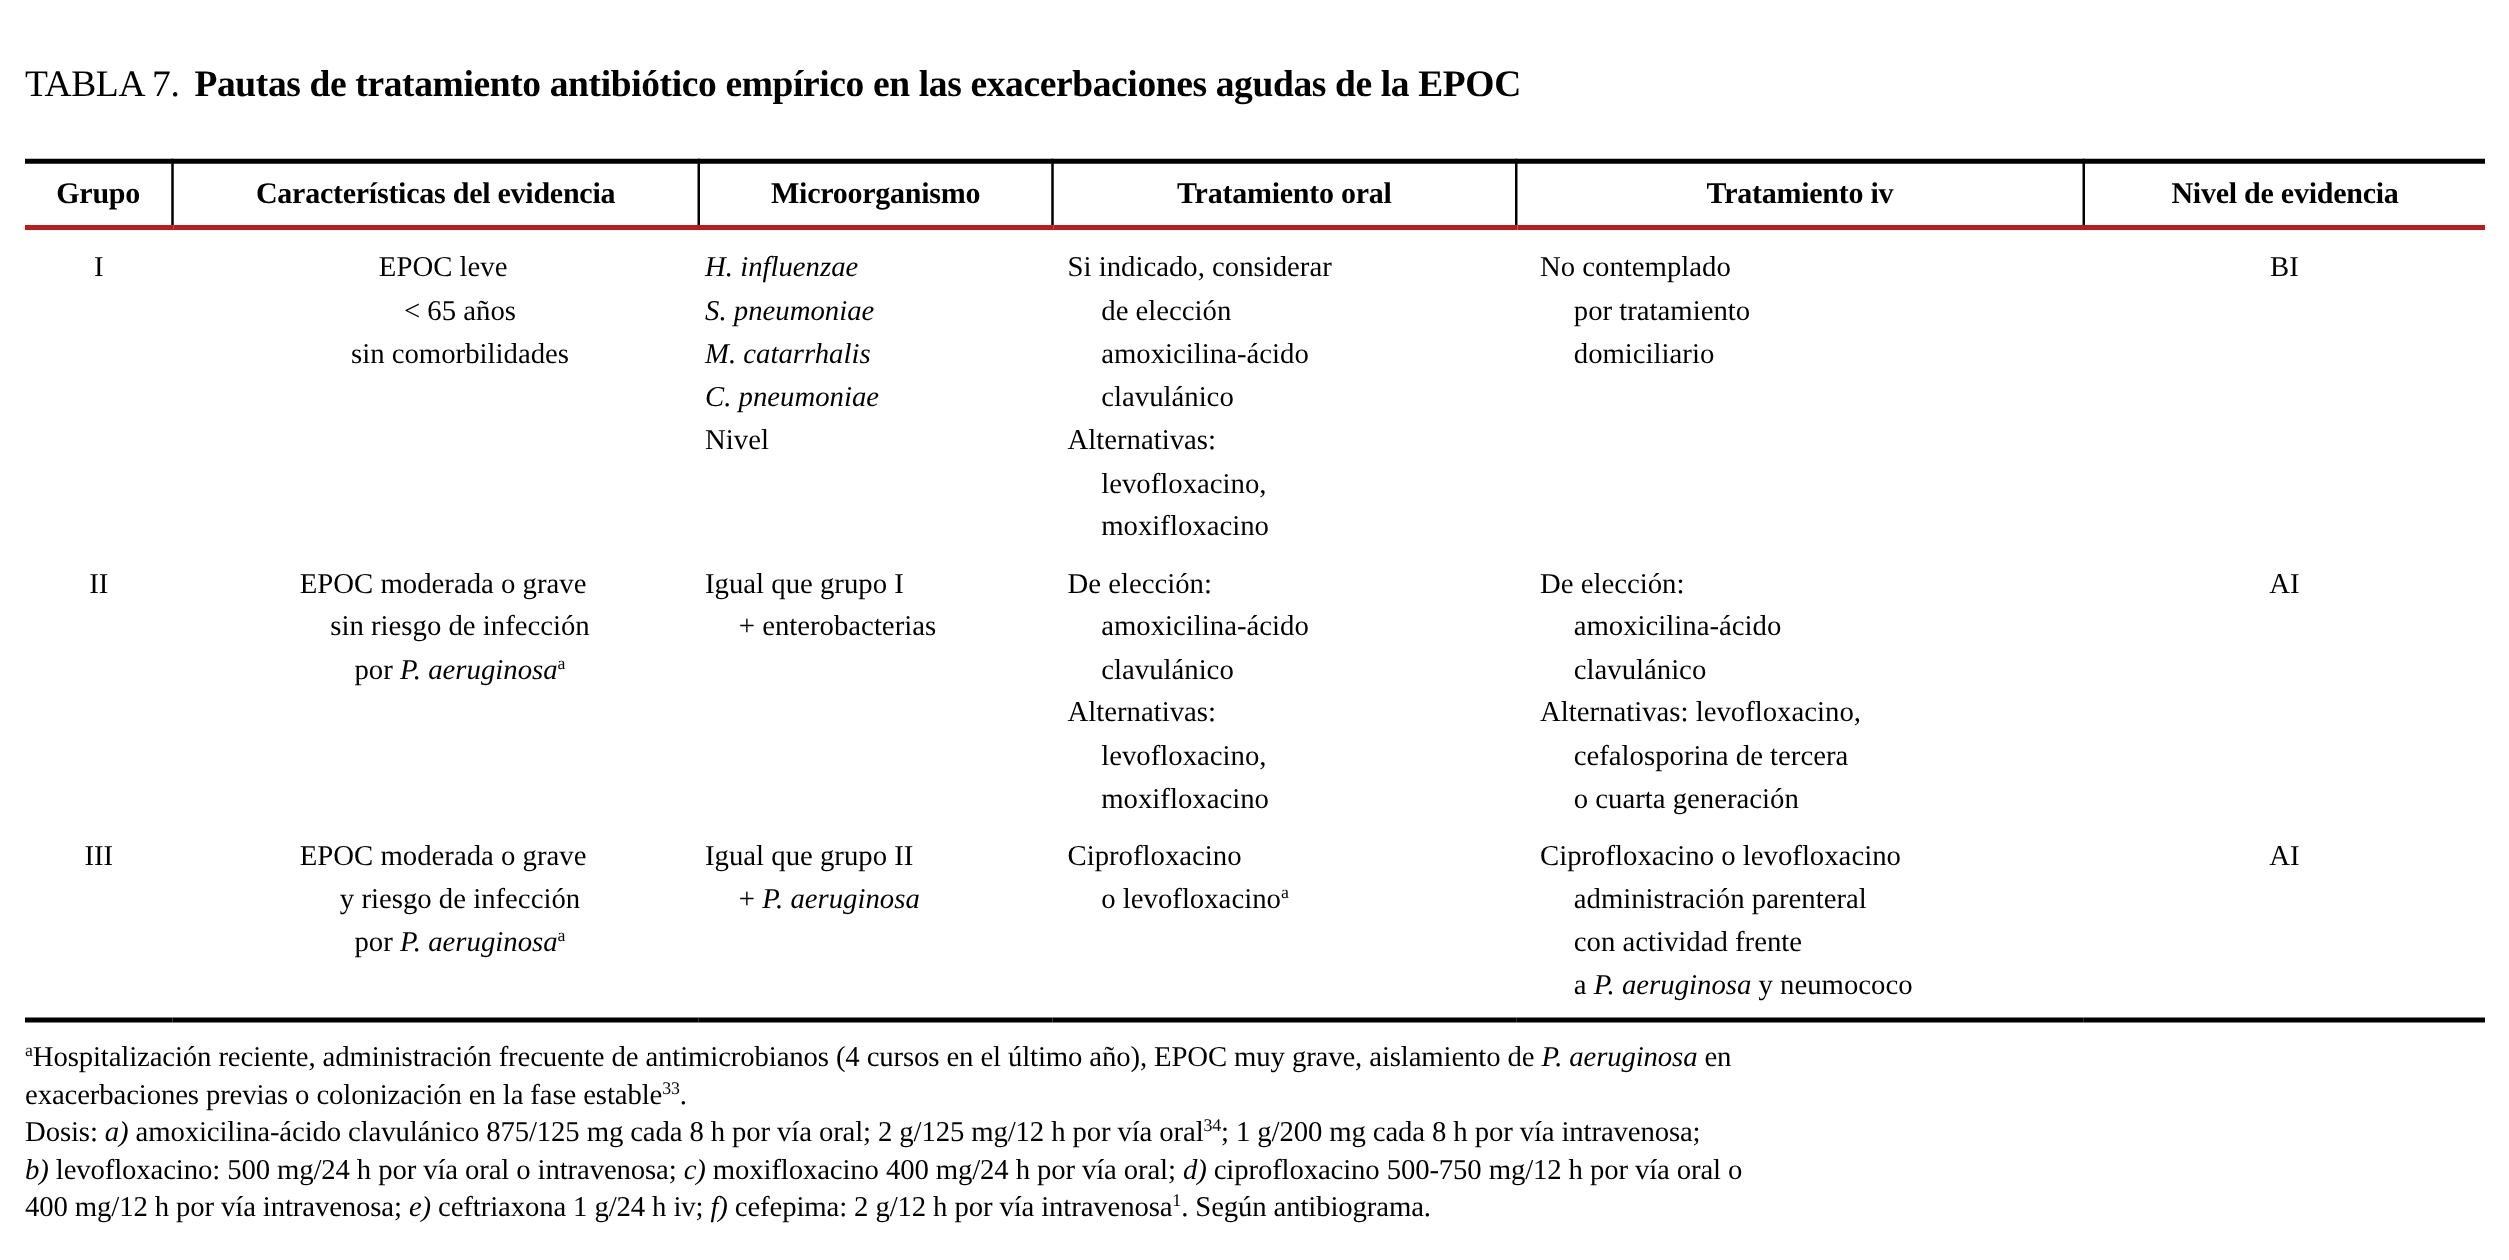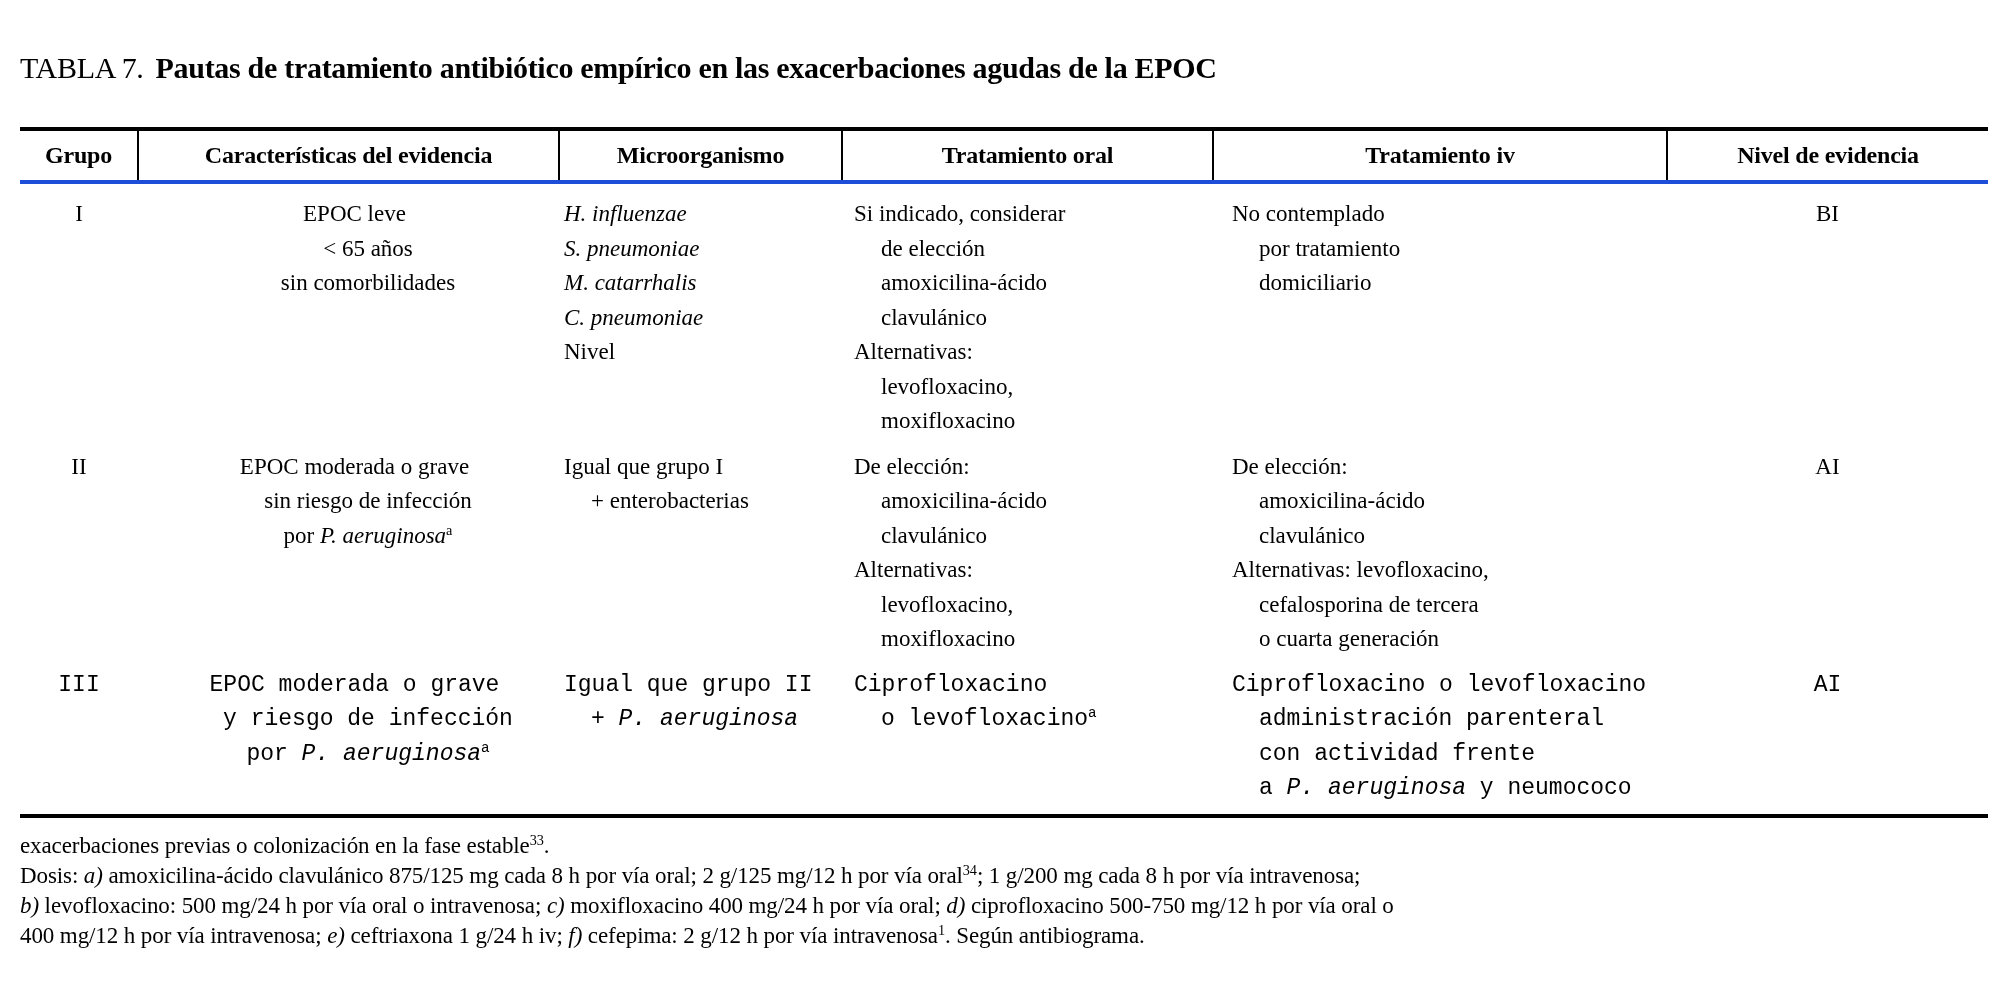--- a/index.html
+++ b/index.html
@@ -33,39 +33,39 @@
     font-weight: bold;
   }
   table.tbl {
     margin-top: 41px;
     width: 100%;
     table-layout: fixed;
     border-collapse: collapse;
     border-top: 4px solid #000;
   }
   thead th {
-    border-bottom: 4px solid #1d4ed8;
+    border-bottom: 4px solid #b91c1c;
     font-weight: bold;
     font-size: 24px;
     padding: 11px 4px;
     text-align: center;
     letter-spacing: -0.2px;
   }
   thead th + th {
     border-left: 2px solid #000;
   }
   tbody td {
     vertical-align: top;
     font-size: 23px;
     line-height: 34.5px;
     padding: 0;
   }
   tbody tr.first td { padding-top: 13px; }
   tbody tr.next td  { padding-top: 11px; }
-  tbody tr:last-child td { border-bottom: 4px solid #000; padding-bottom: 8px; font-family: Liberation Mono, monospace; }
+  tbody tr:last-child td { border-bottom: 4px solid #000; padding-bottom: 8px; }
   td.c-grupo { text-align: center; }
   td.c-car   { padding-left: 12px; text-align: center; }
   td.c-micro { padding-left: 5px; }
   td.c-oral  { padding-left: 12px; }
   td.c-iv    { padding-left: 19px; }
   td.c-nivel { text-align: center; }
   .line { white-space: nowrap; }
   .line.indent { padding-left: 27px; }
   .it  { font-style: italic; }
   .sup {
@@ -189,19 +189,20 @@
             <div class="line indent"><span>administración parenteral</span></div>
             <div class="line indent"><span>con actividad frente</span></div>
             <div class="line indent"><span>a </span><span class="it">P. aeruginosa</span><span> y neumococo</span></div>
           </td>
           <td class="c-nivel">AI</td>
         </tr>
       </tbody>
   </table>
 
   <div class="footnotes">
+      <div class="line"><span class="sup">a</span><span>Hospitalización reciente, administración frecuente de antimicrobianos (4 cursos en el último año), EPOC muy grave, aislamiento de </span><span class="it">P. aeruginosa</span><span> en</span></div>
       <div class="line"><span>exacerbaciones previas o colonización en la fase estable</span><span class="sup">33</span><span>.</span></div>
       <div class="line"><span>Dosis: </span><span class="it">a)</span><span> amoxicilina-ácido clavulánico 875/125 mg cada 8 h por vía oral; 2 g/125 mg/12 h por vía oral</span><span class="sup">34</span><span>; 1 g/200 mg cada 8 h por vía intravenosa;</span></div>
       <div class="line"><span class="it">b)</span><span> levofloxacino: 500 mg/24 h por vía oral o intravenosa; </span><span class="it">c)</span><span> moxifloxacino 400 mg/24 h por vía oral; </span><span class="it">d)</span><span> ciprofloxacino 500-750 mg/12 h por vía oral o</span></div>
       <div class="line"><span>400 mg/12 h por vía intravenosa; </span><span class="it">e)</span><span> ceftriaxona 1 g/24 h iv; </span><span class="it">f)</span><span> cefepima: 2 g/12 h por vía intravenosa</span><span class="sup">1</span><span>. Según antibiograma.</span></div>
     </div>
 
 </div>
 
 </body></html>

